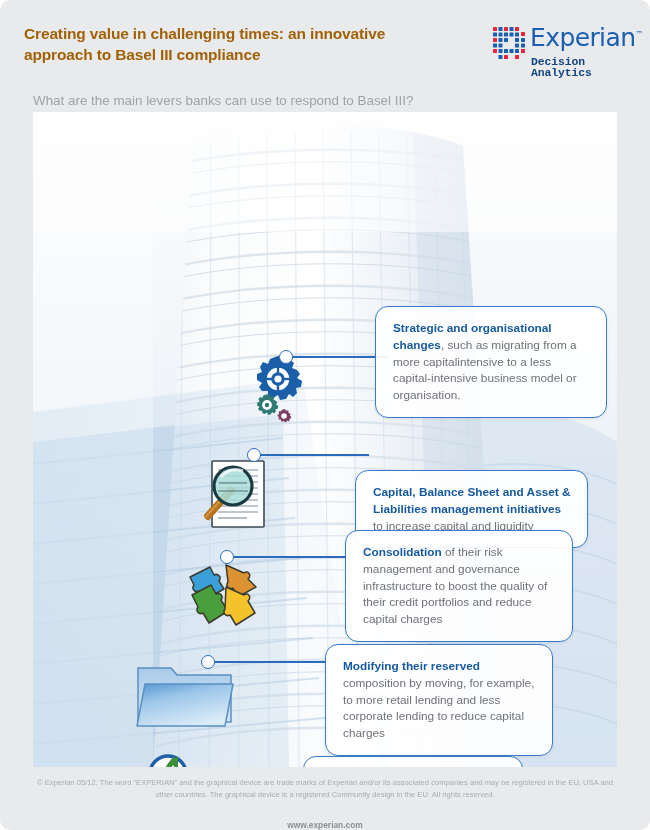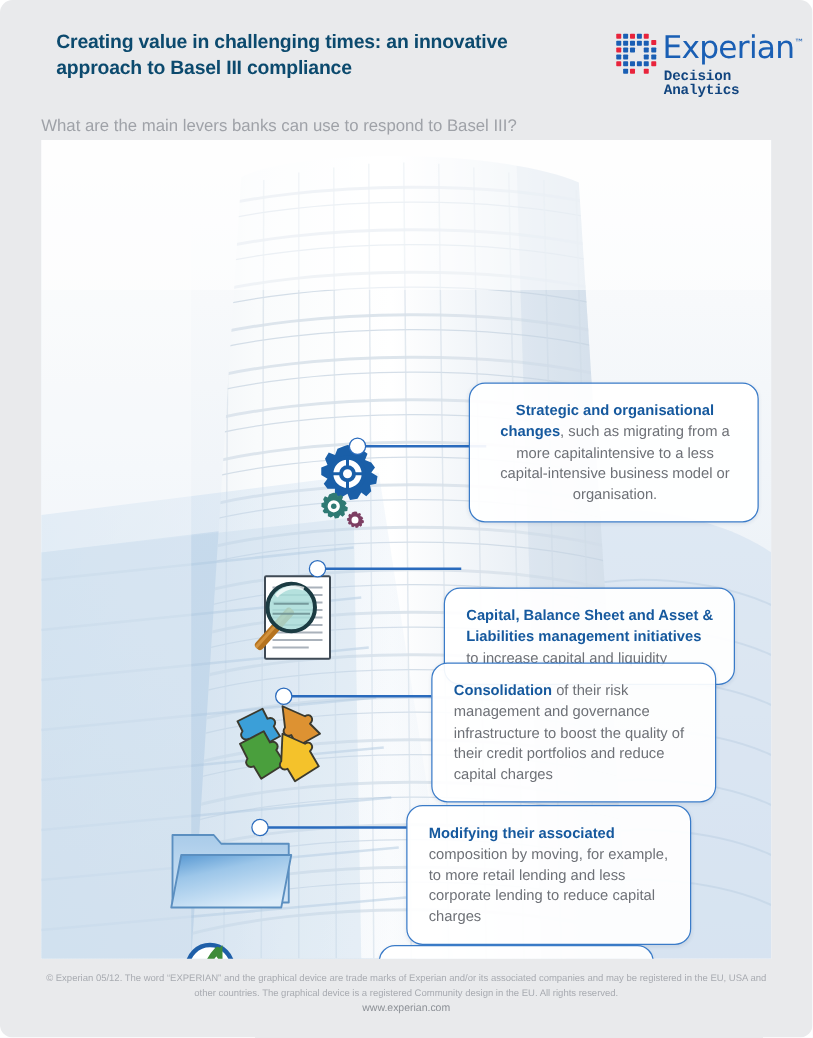--- a/index.html
+++ b/index.html
@@ -22,26 +22,26 @@
 
   
   .header {
     position: absolute;
     left: 0; top: 0;
     width: 650px;
     height: 112px;
   }
   .title {
     position: absolute;
-    left: 45px; top: 24px;
+    left: 24px; top: 24px;
     width: 420px;
     font-size: 15.5px;
     font-weight: bold;
     line-height: 1.34;
-    color: #0c4a6e;
+    color: #a16207;
     letter-spacing: -0.15px;
   }
   .subtitle {
     position: absolute;
     left: 33px; top: 93px;
     width: 470px;
     font-size: 13.4px;
     color: #9fa2a8;
     line-height: 1.2;
   }
@@ -147,23 +147,23 @@
     text-align: center;
     padding-top: 10px;
   }
   .footer-text {
     font-size: 7.6px;
     line-height: 1.55;
     color: #a8abb1;
     padding: 0 28px;
   }
   .footer-url {
-    margin-top: 0;
+    margin-top: 19px;
     font-size: 8.4px;
-    font-weight: normal;
+    font-weight: bold;
     color: #8c9096;
   }
 
   
   .icon-wrap { position: absolute; }
 </style>
 </head>
 <body>
 
 <div class="page">
@@ -505,34 +505,34 @@
     <div class="connector" style="left:187px; top:438px; width:125px;">
       <div class="line"></div>
       <div class="dot"></div>
     </div>
 
     <div class="connector" style="left:168px; top:543px; width:125px;">
       <div class="line"></div>
       <div class="dot"></div>
     </div>
 
-    <div class="callout" style="left:342px; top:194px; width:232px;text-align:center;">
+    <div class="callout" style="left:342px; top:194px; width:232px;">
       <b>Strategic and organisational changes</b><span>, such as migrating from a more capitalintensive to a less capital-intensive business model or organisation.</span>
     </div>
 
     <div class="callout" style="left:322px; top:314px; width:233px;margin-top:44px;">
       <b>Capital, Balance Sheet and Asset &amp; Liabilities management initiatives</b><span> to increase capital and liquidity</span>
     </div>
 
     <div class="callout" style="left:312px; top:418px; width:228px;">
       <b>Consolidation</b><span> of their risk management and governance infrastructure to boost the quality of their credit portfolios and reduce capital charges</span>
     </div>
 
     <div class="callout" style="left:292px; top:532px; width:228px;">
-      <b>Modifying their associated</b><span> composition by moving, for example, to more retail lending and less corporate lending to reduce capital charges</span>
+      <b>Modifying their reserved</b><span> composition by moving, for example, to more retail lending and less corporate lending to reduce capital charges</span>
     </div>
 
     <div class="callout" style="left:270px; top:644px; width:220px;">
       
     </div>
 
   </div>
 
   <div class="footer">
     <div class="footer-text">© Experian 05/12. The word “EXPERIAN” and the graphical device are trade marks of Experian and/or its associated companies and may be registered in the EU, USA and other countries. The graphical device is a registered Community design in the EU. All rights reserved.</div>

